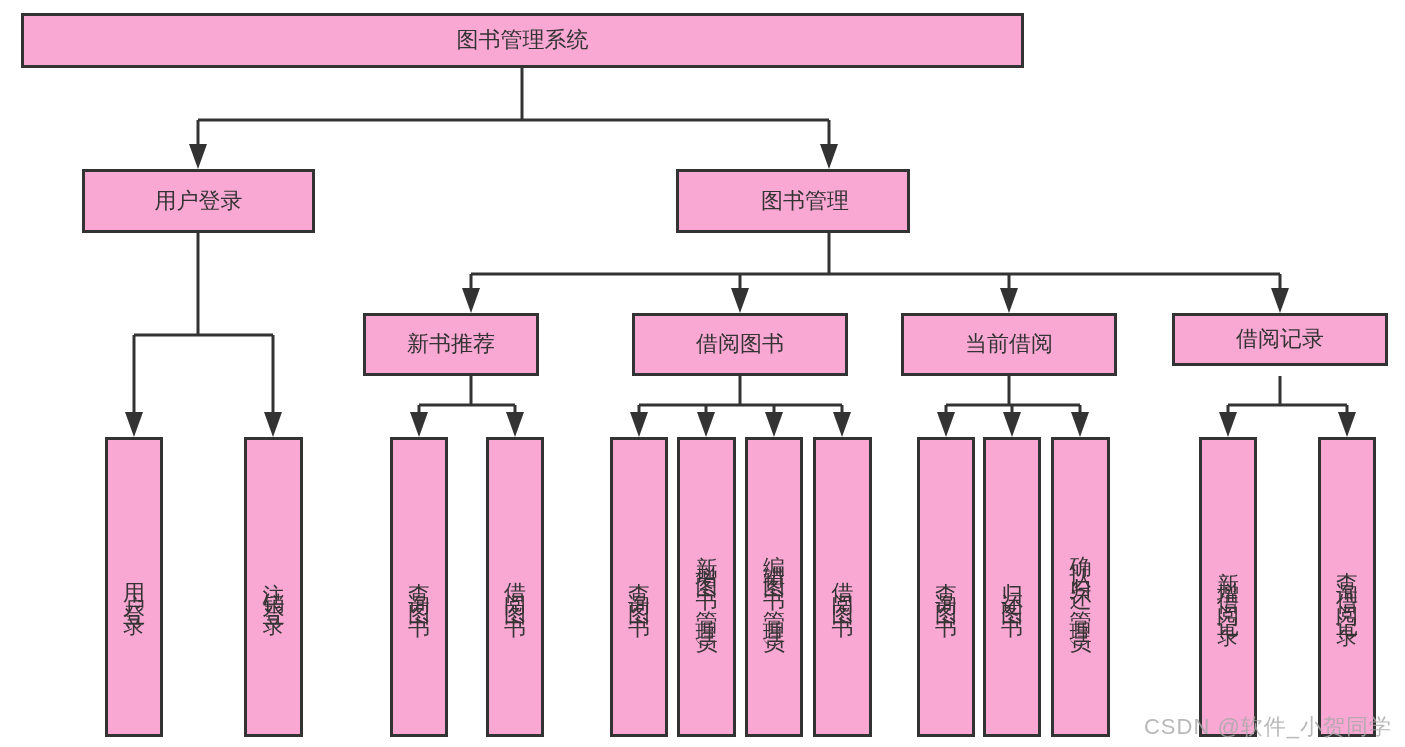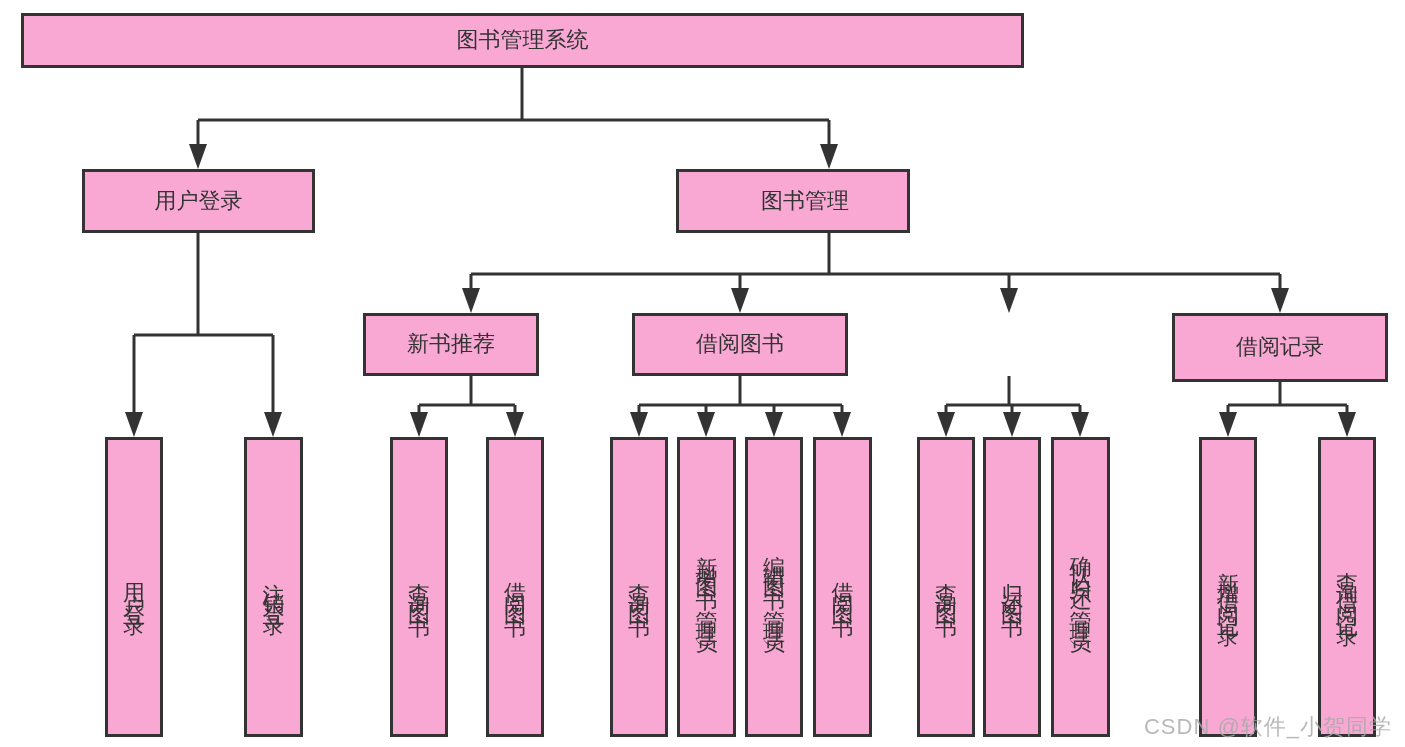--- a/index.html
+++ b/index.html
@@ -145,21 +145,22 @@
     </g>
   </svg>
 
   <div class="box root" style="left:21px; top:13px; width:1003px; height:55px;">图书管理系统</div>
 
   <div class="box" style="left:82px; top:169px; width:233px; height:64px;">用户登录</div>
   <div class="box" style="left:676px; top:169px; width:234px; height:64px;padding-left:24px;">图书管理</div>
 
   <div class="box" style="left:363px; top:313px; width:176px; height:63px;">新书推荐</div>
   <div class="box" style="left:632px; top:313px; width:216px; height:63px;">借阅图书</div>
-  <div class="box" style="left:1172px; top:313px; width:216px; height:69px;">借阅记录</div>
+  <div class="box" style="left:901px; top:313px; width:216px; height:63px;">当前借阅</div>
+  <div class="box" style="left:1172px; top:313px; width:216px; height:53px;">借阅记录</div>
 
   <div class="box vbox" style="left:105px; top:437px; width:58px; height:300px;">
     <span class="vtext">用户登录</span>
   </div>
   <div class="box vbox" style="left:244px; top:437px; width:59px; height:300px;">
     <span class="vtext">注销登录</span>
   </div>
 
   <div class="box vbox" style="left:390px; top:437px; width:58px; height:300px;">
     <span class="vtext">查询图书</span>

